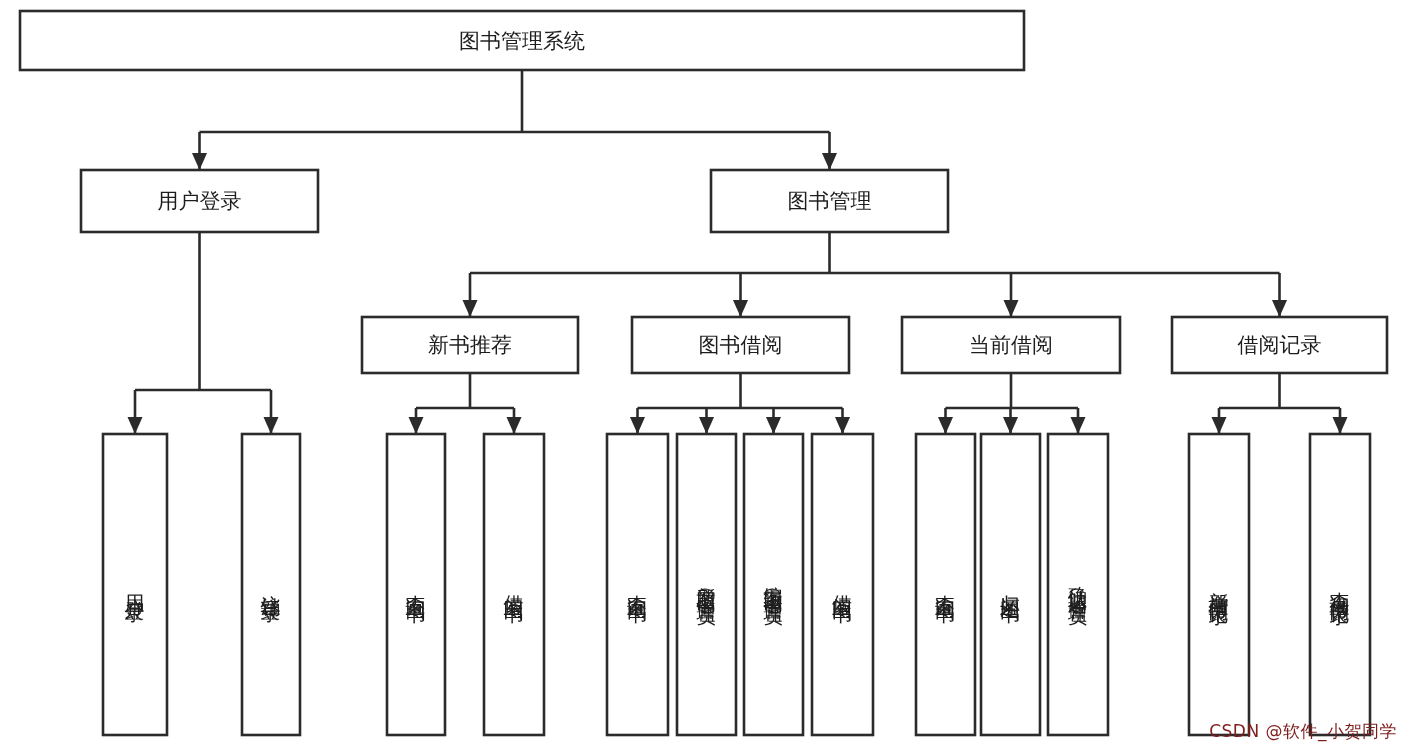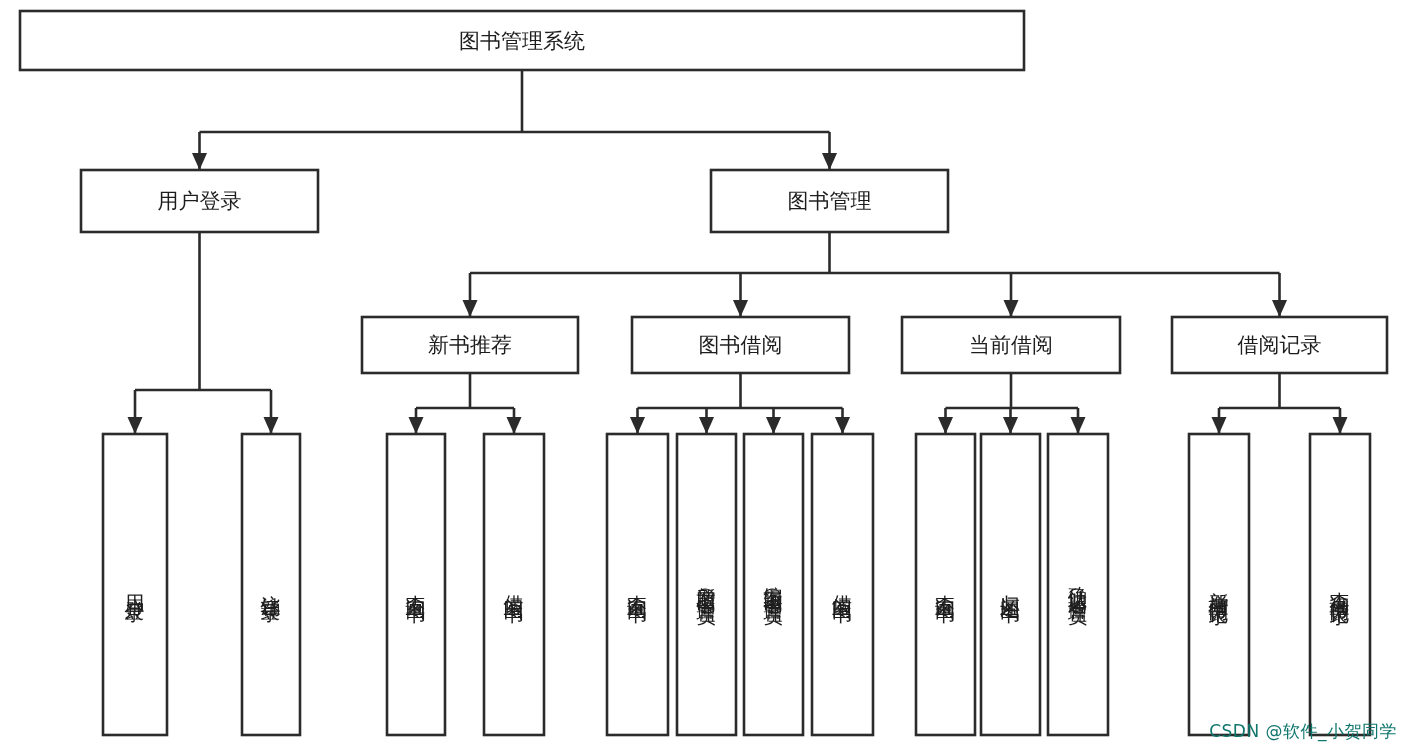--- a/index.html
+++ b/index.html
@@ -61,21 +61,21 @@
     text-align: center;
     white-space: nowrap;
     pointer-events: none;
   }
   .watermark {
     position: absolute;
     right: 8px;
     bottom: 4px;
     font-family: "DejaVu Sans", "Liberation Sans", sans-serif;
     font-size: 17px;
-    color: #0f766e;
+    color: #7f1d1d;
     white-space: nowrap;
     letter-spacing: 0.5px;
   }
 </style>
 </head>
 <body>
 
 <div id="canvas">
 
   <svg class="diagram" viewBox="0 0 1405 747">

